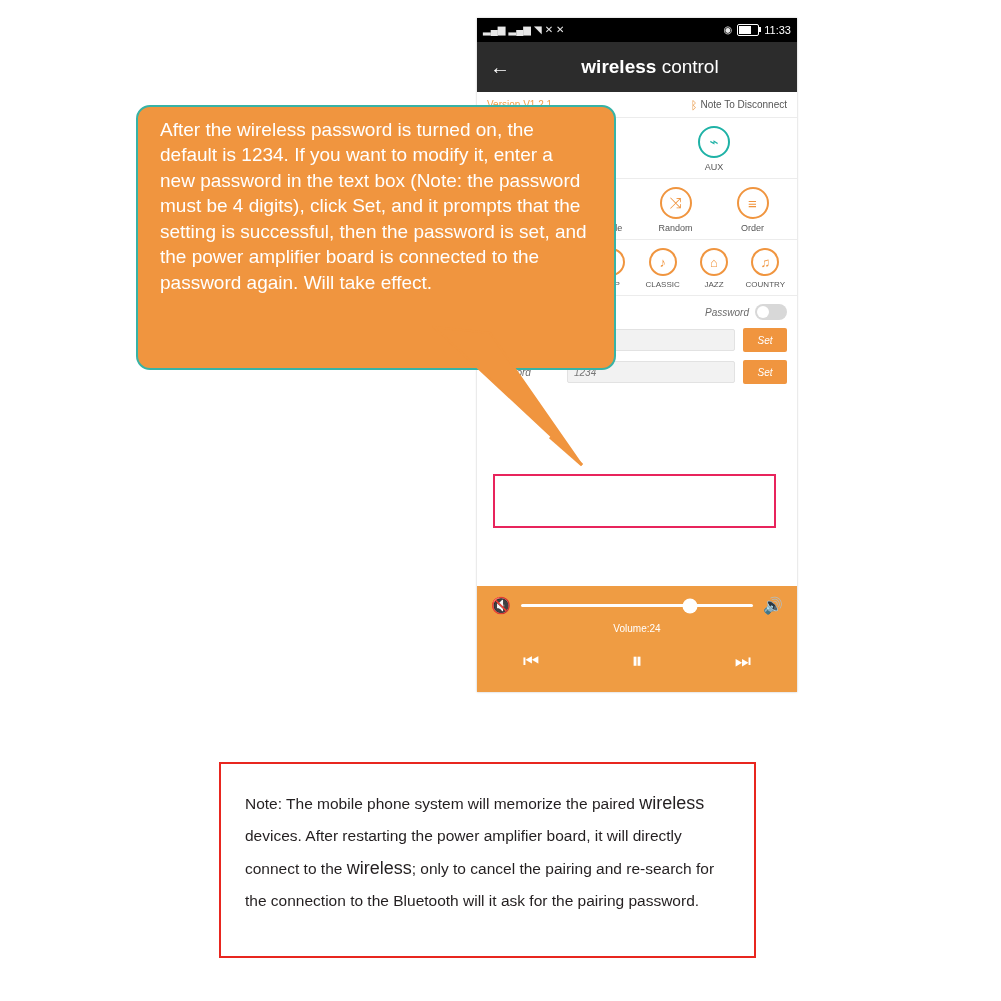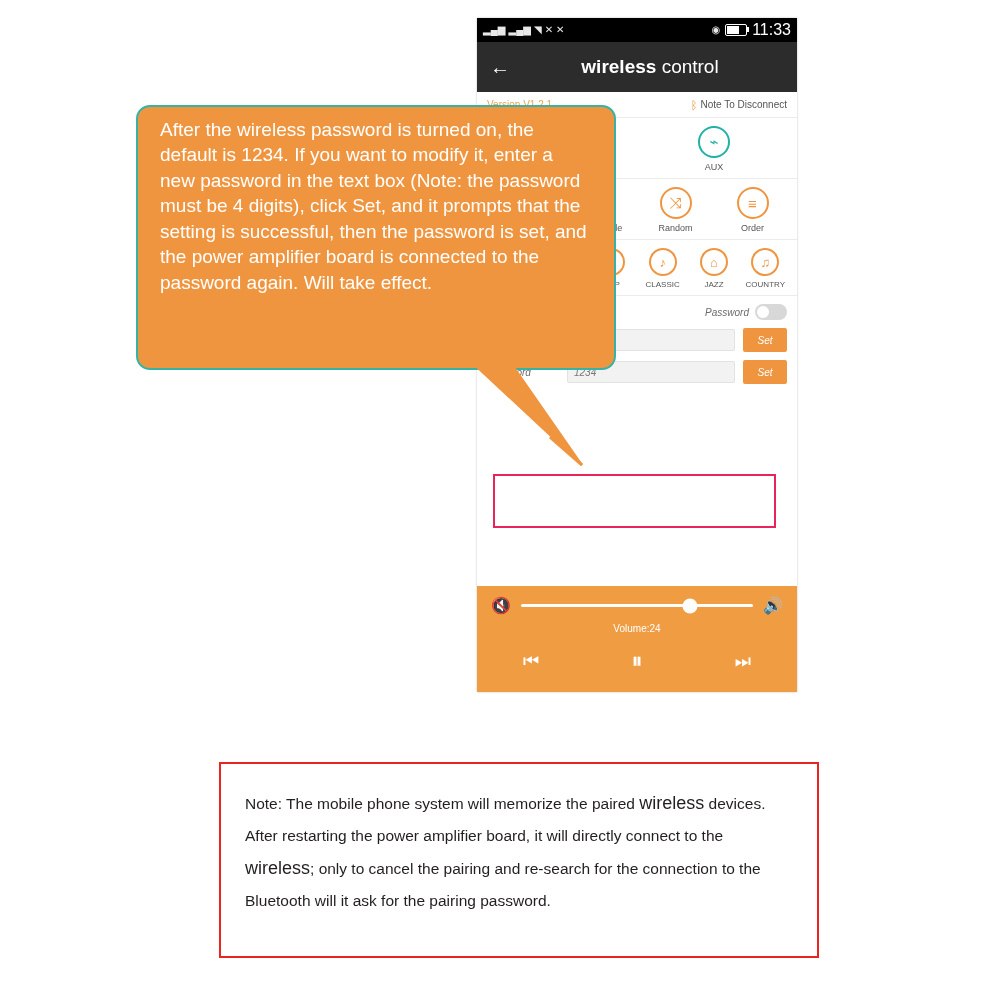--- a/index.html
+++ b/index.html
@@ -65,21 +65,21 @@
     width: 2px; height: 5px;
     background: #ffffff;
   }
   .battery i {
     position: absolute;
     left: 1px; top: 1px; bottom: 1px;
     width: 12px;
     background: #ffffff;
     display: block;
   }
-  .clock { font-size: 16px; }
+  .clock { font-size: 11px; }
 
   
   .titlebar {
     height: 50px;
     background: #2c2c2c;
     color: #ffffff;
     display: flex;
     align-items: center;
     position: relative;
   }
@@ -302,21 +302,21 @@
     width: 0;
     height: 0;
   }
   #callout-tail svg { display: block; }
 
   
   #note {
     position: absolute;
     left: 219px;
     top: 762px;
-    width: 600px;
+    width: 537px;
     height: 196px;
     border: 2px solid #e8261f;
     box-sizing: border-box;
     padding: 22px 24px;
     font-size: 15.5px;
     line-height: 1.95;
     color: #231f20;
   }
   #note .big {
     font-size: 18px;

